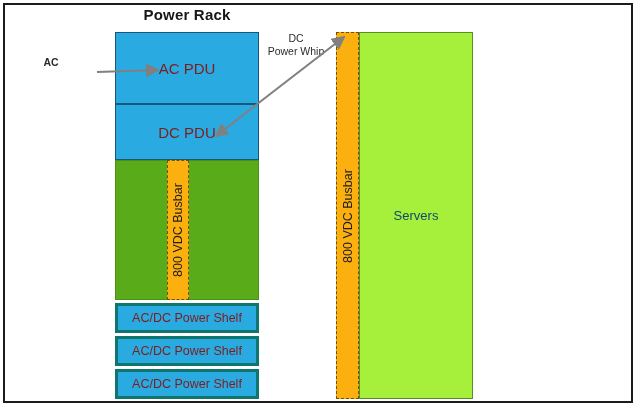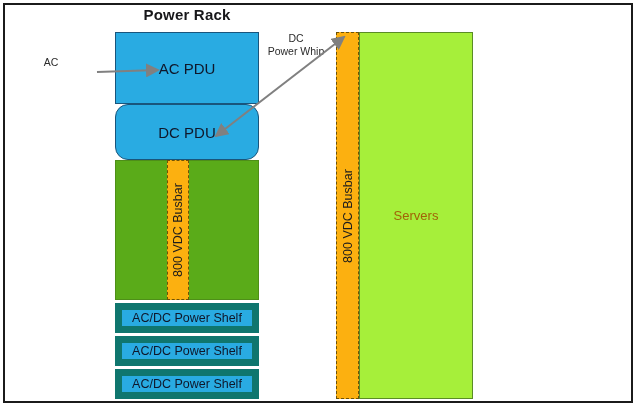--- a/index.html
+++ b/index.html
@@ -39,41 +39,41 @@
   }
   #power-rack-title { left: 115px; top: 6px; width: 144px; }
   #it-rack-title    { left: 330px; top: 6px; width: 144px; }
 
   .block {
     position: absolute;
     box-sizing: border-box;
     display: flex;
     align-items: center;
     justify-content: center;
-    color: #0f172a;
+    color: #7f1d1d;
   }
   .pdu {
     background: #29abe2;
     border: 1px solid #19557c;
     font-size: 15px;
   }
   .shelf {
     background: #29abe2;
-    border: 7px solid #0f766e;
+    border: 3px solid #0f766e;
     font-size: 12.5px;
   }
   .green-chassis {
     background: #5aab19;
     border: 1px solid #4e8f18;
   }
   .servers {
     background: #a6ef3a;
     border: 1px solid #5a8c25;
     font-size: 13px;
-    color: #a16207;
+    color: #0c4a6e;
   }
   .busbar {
     position: absolute;
     box-sizing: border-box;
     background: #fcb010;
     border: 1px dashed #6e5206;
     display: flex;
     align-items: center;
     justify-content: center;
   }
@@ -84,21 +84,21 @@
     color: #1d1d1d;
   }
   .callout {
     position: absolute;
     font-size: 10.5px;
     color: #2b2b2b;
     text-align: center;
     line-height: 1.25;
     white-space: nowrap;
   }
-  #ac-whip-label   { left: 8px;   top: 56px;  width: 86px; }
+  #ac-whip-label   { left: 8px;   top: 56px;  width: 86px; font-weight: bold; }
   #dc-whip-label   { left: 256px; top: 32px;  width: 80px; }
 
   svg.overlay {
     position: absolute;
     left: 0; top: 0;
     width: 640px; height: 414px;
     pointer-events: none;
   }
 </style>
 </head>
@@ -106,21 +106,21 @@
 
 <div id="canvas">
   <div id="frame"></div>
 
   <div class="title" id="power-rack-title">Power Rack</div>
 
   <div class="block pdu" style="left:115px; top:32px; width:144px; height:72px;">
     <span>AC PDU</span>
   </div>
 
-  <div class="block pdu" style="left:115px; top:104px; width:144px; height:56px;border-radius:13px;">
+  <div class="block pdu" style="left:115px; top:104px; width:144px; height:56px;">
     <span>DC PDU</span>
   </div>
 
   <div class="block green-chassis" style="left:115px; top:160px; width:144px; height:140px;"></div>
 
   <div class="busbar" style="left:167px; top:160px; width:22px; height:140px;">
     <span class="busbar-label">800 VDC Busbar</span>
   </div>
 
   <div class="block shelf" style="left:115px; top:303px; width:144px; height:30px;">

